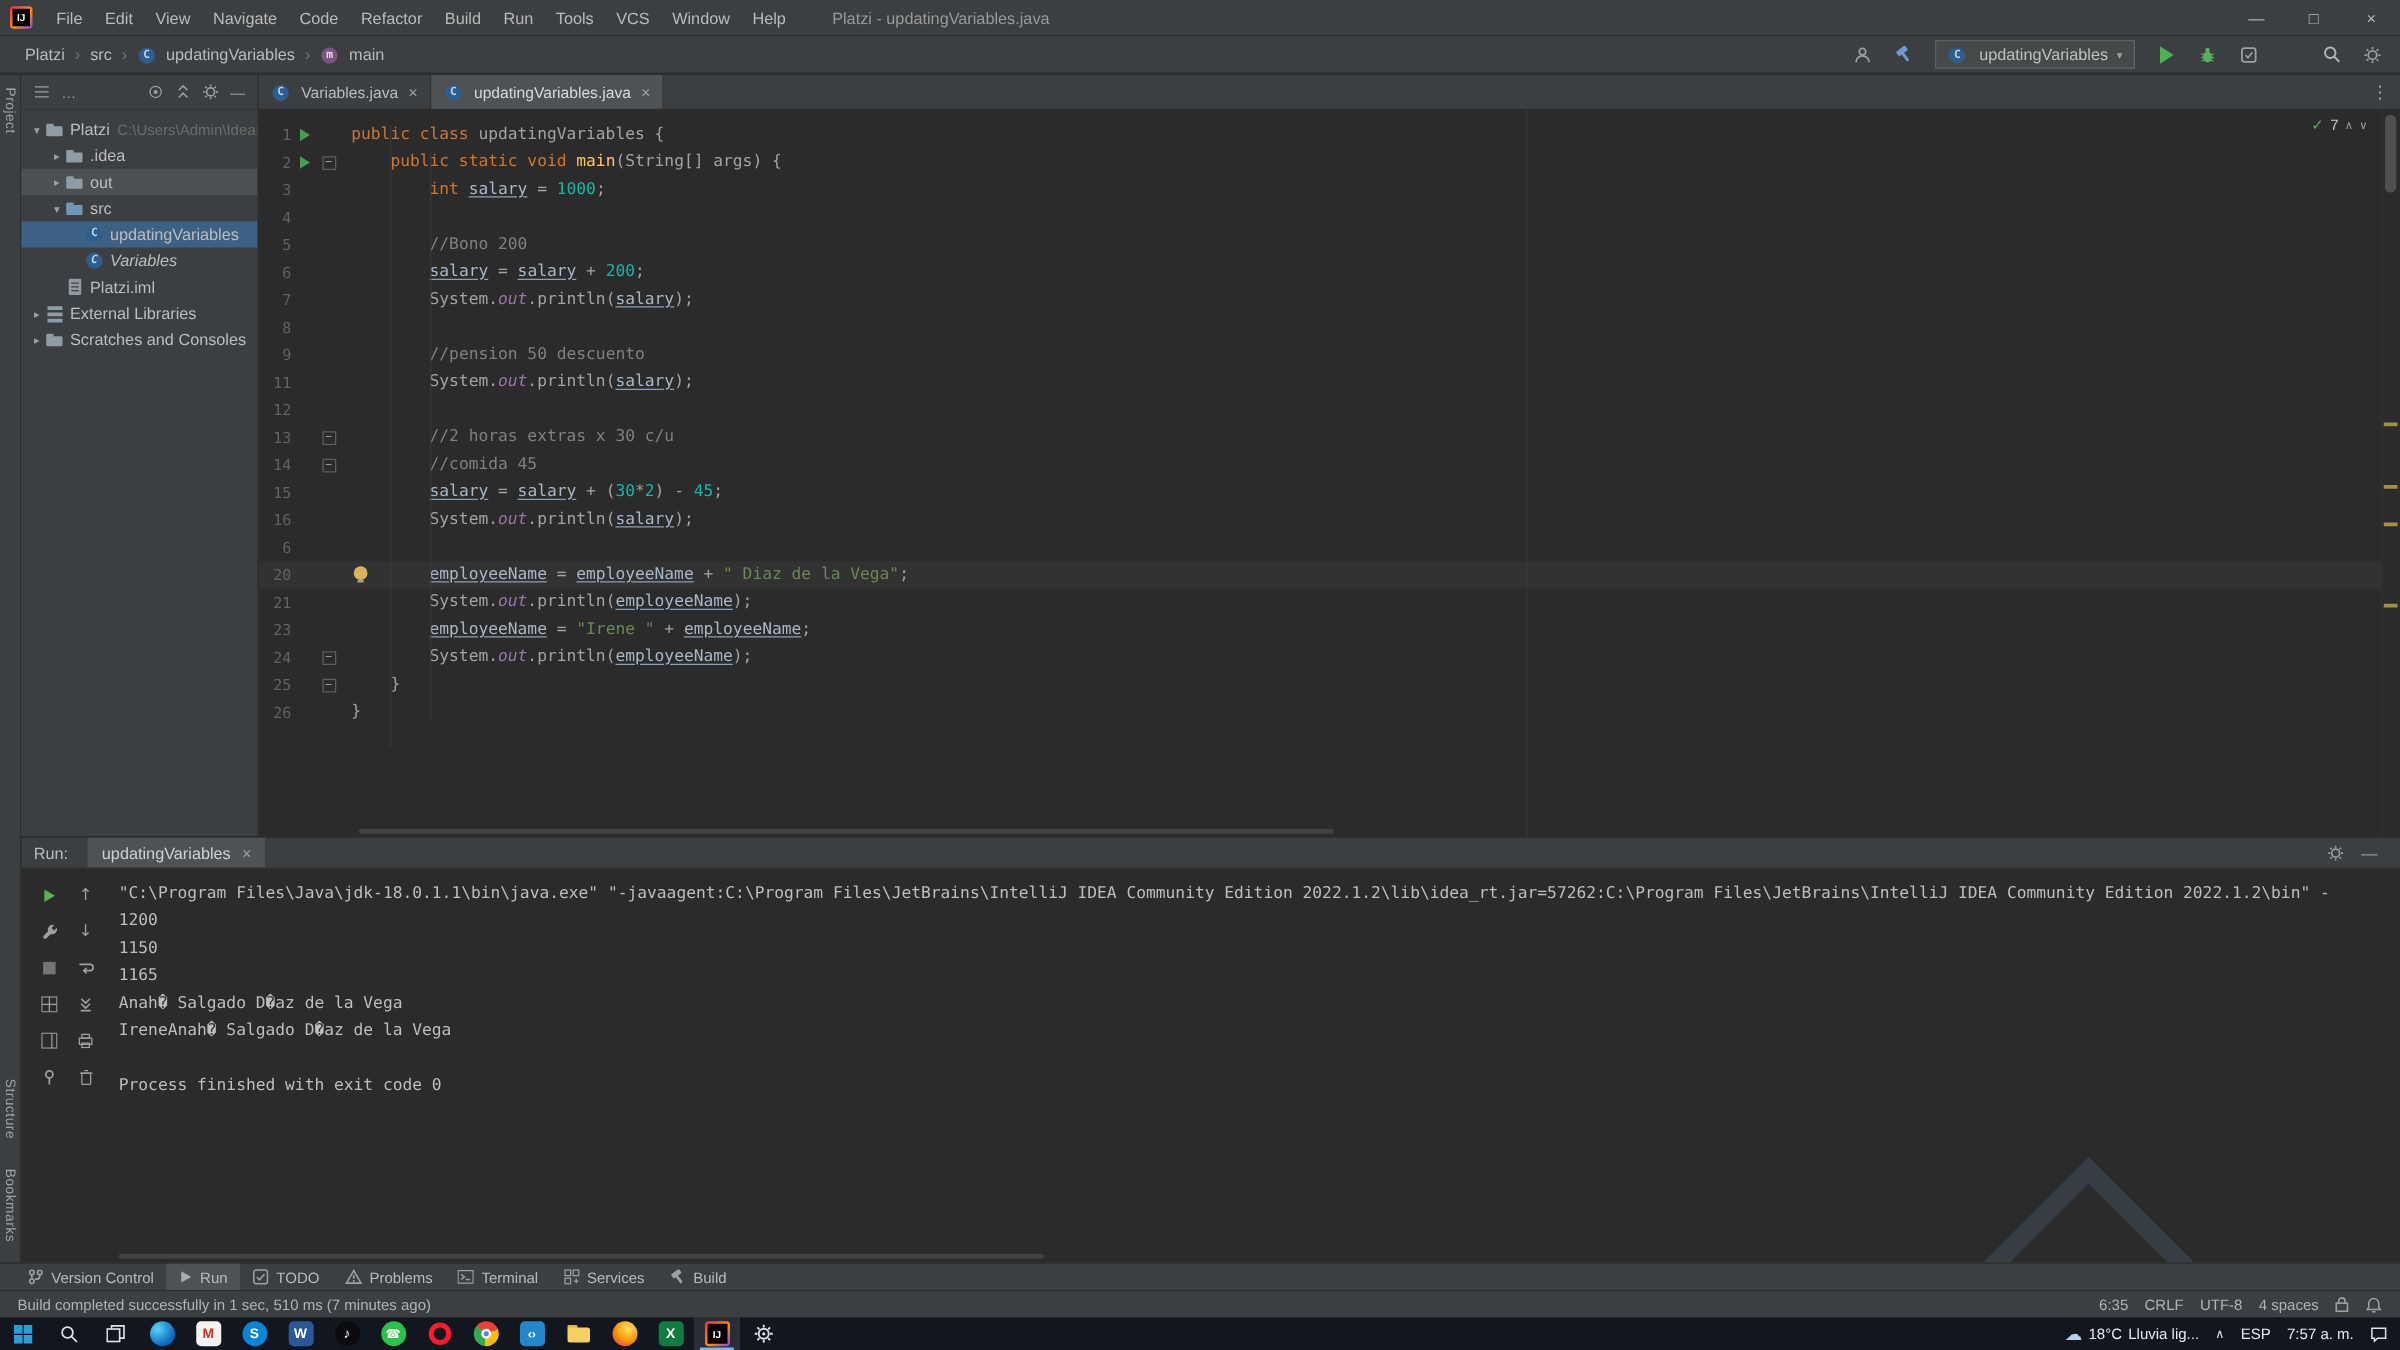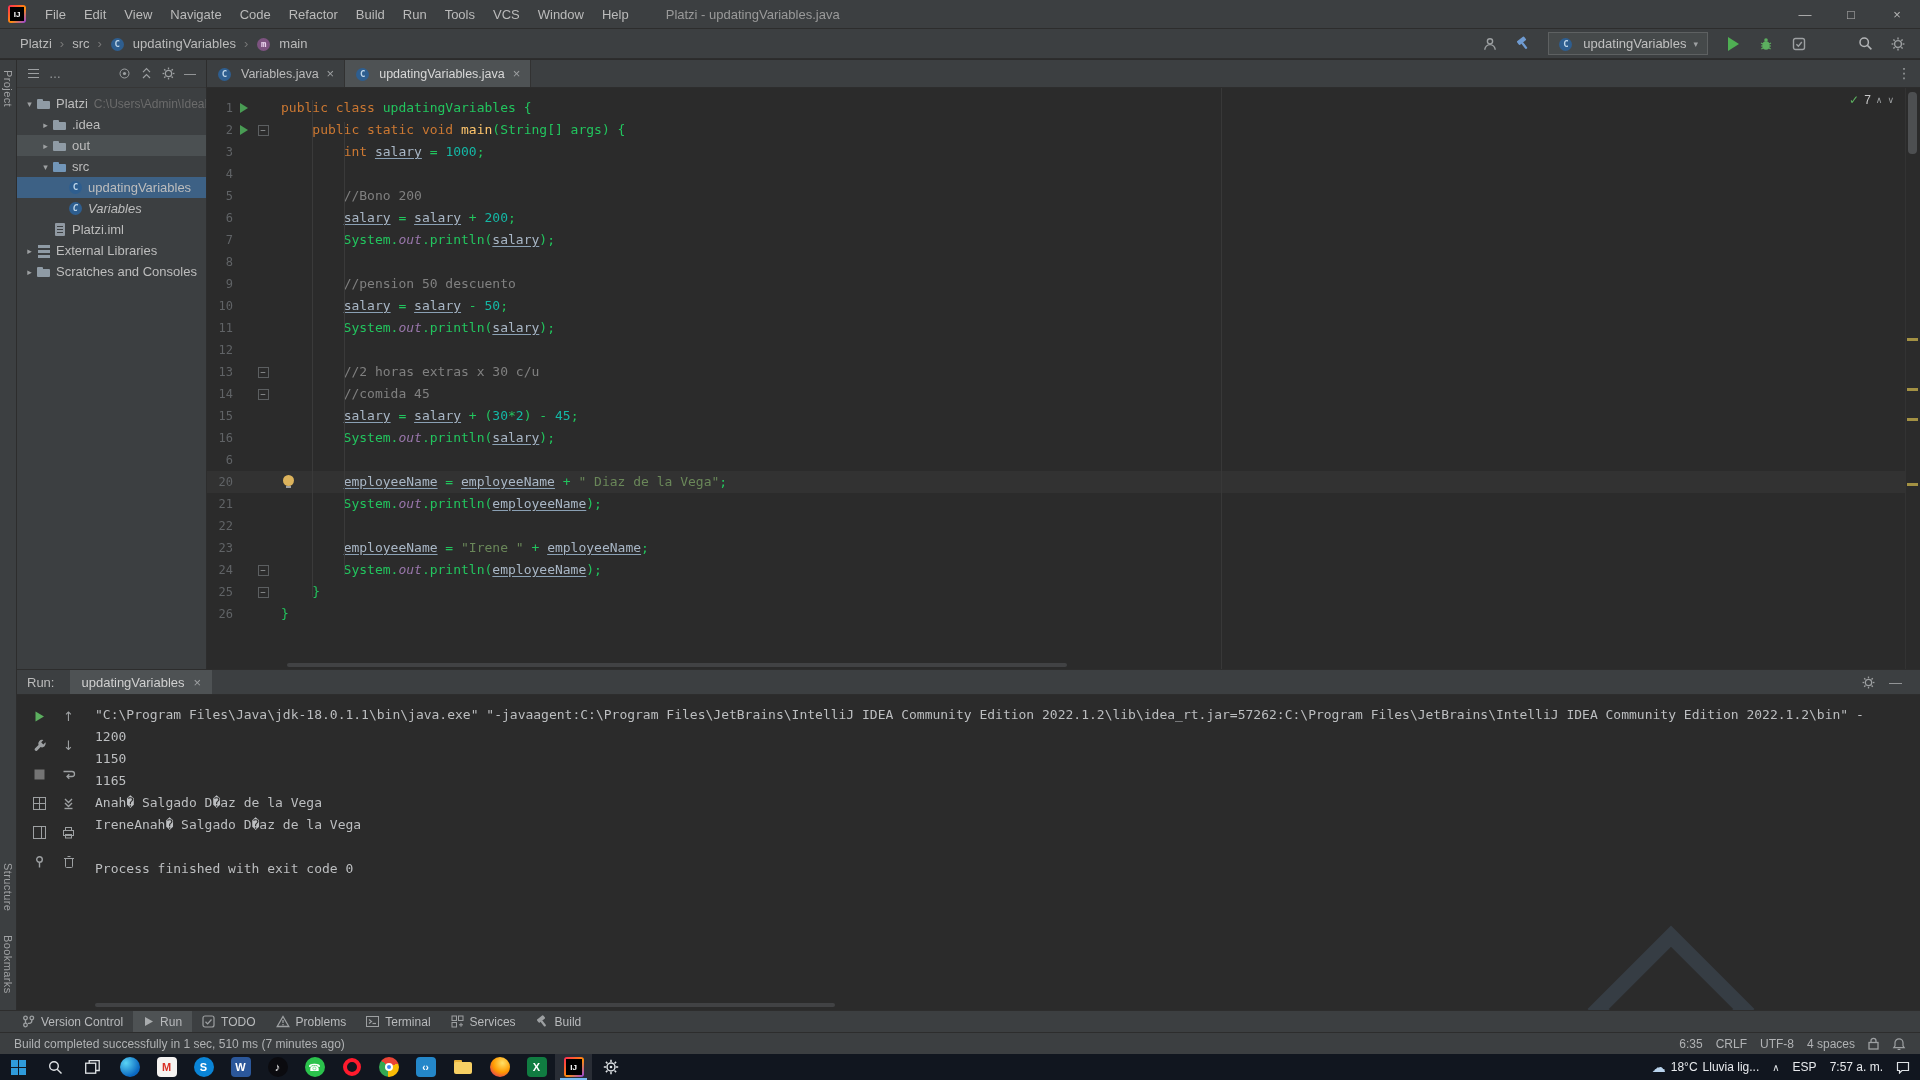--- a/index.html
+++ b/index.html
@@ -86,21 +86,21 @@
   .insp-check{color:#5caf5f}
   .insp-count{color:#c8c8c8}
   .insp-nav{color:#9da0a2;font-size:9px}
   .stripe{position:absolute;top:28px;right:0;width:15px;bottom:0;border-left:1px solid #333}
   .sb-thumb{position:absolute;top:4px;right:3px;width:9px;height:62px;background:#4d4f51;border-radius:4px}
   .stripe-tick{position:absolute;right:2px;width:11px;height:3px;background:#b8a348;opacity:.85}
   .ed-hscroll{position:absolute;left:80px;bottom:2px;width:780px;height:4px;background:#4d4f51;border-radius:2px;opacity:.65}
 
   
   .tk-kw{color:#cc7832}
-  .tk-pl{color:#22c55e}
+  .tk-pl{color:#a3a3a3}
   .tk-num{color:#14b8a6}
   .tk-str{color:#6a8759}
   .tk-com{color:#808080}
   .tk-field{color:#9876aa;font-style:italic}
   .tk-meth{color:#ffc66d}
   .tk-var{color:#a9b7c6;text-decoration:underline;text-underline-offset:2px;text-decoration-color:#8aa0b4}
 
   
   .run-panel{position:absolute;left:17px;right:0;bottom:0;height:341px;background:#2b2b2b;border-top:1px solid #2d2d2d;overflow:hidden}
   .run-header{height:25px;background:#3c3f41;border-bottom:1px solid #2d2d2d;display:flex;align-items:center;padding:0 10px 0 10px}
@@ -382,31 +382,29 @@
         <div>
             <div class="line"><span class="ln">1</span><span class="gslot"><span class="gplay"></span></span><span class="fslot"></span><span class="codetext"><span class="tk-kw">public class </span><span class="tk-pl">updatingVariables {</span></span></div>
             <div class="line"><span class="ln">2</span><span class="gslot"><span class="gplay"></span></span><span class="fslot"><span class="fbox">−</span></span><span class="codetext"><span class="tk-pl">    </span><span class="tk-kw">public static void </span><span class="tk-meth">main</span><span class="tk-pl">(String[] args) {</span></span></div>
             <div class="line"><span class="ln">3</span><span class="gslot"></span><span class="fslot"></span><span class="codetext"><span class="tk-pl">        </span><span class="tk-kw">int </span><span class="tk-var">salary</span><span class="tk-pl"> = </span><span class="tk-num">1000</span><span class="tk-pl">;</span></span></div>
             <div class="line"><span class="ln">4</span><span class="gslot"></span><span class="fslot"></span><span class="codetext"></span></div>
             <div class="line"><span class="ln">5</span><span class="gslot"></span><span class="fslot"></span><span class="codetext"><span class="tk-pl">        </span><span class="tk-com">//Bono 200</span></span></div>
             <div class="line"><span class="ln">6</span><span class="gslot"></span><span class="fslot"></span><span class="codetext"><span class="tk-pl">        </span><span class="tk-var">salary</span><span class="tk-pl"> = </span><span class="tk-var">salary</span><span class="tk-pl"> + </span><span class="tk-num">200</span><span class="tk-pl">;</span></span></div>
             <div class="line"><span class="ln">7</span><span class="gslot"></span><span class="fslot"></span><span class="codetext"><span class="tk-pl">        System.</span><span class="tk-field">out</span><span class="tk-pl">.println(</span><span class="tk-var">salary</span><span class="tk-pl">);</span></span></div>
             <div class="line"><span class="ln">8</span><span class="gslot"></span><span class="fslot"></span><span class="codetext"></span></div>
             <div class="line"><span class="ln">9</span><span class="gslot"></span><span class="fslot"></span><span class="codetext"><span class="tk-pl">        </span><span class="tk-com">//pension 50 descuento</span></span></div>
-            <div class="line"><span class="ln">10</span><span class="gslot"></span><span class="fslot"></span><span class="codetext"><span class="tk-pl">        </span><span class="tk-var">salary</span><span class="tk-pl"> = </span><span class="tk-var">salary</span><span class="tk-pl"> - </span><span class="tk-num">50</span><span class="tk-pl">;</span></span></div>
             <div class="line"><span class="ln">11</span><span class="gslot"></span><span class="fslot"></span><span class="codetext"><span class="tk-pl">        System.</span><span class="tk-field">out</span><span class="tk-pl">.println(</span><span class="tk-var">salary</span><span class="tk-pl">);</span></span></div>
             <div class="line"><span class="ln">12</span><span class="gslot"></span><span class="fslot"></span><span class="codetext"></span></div>
             <div class="line"><span class="ln">13</span><span class="gslot"></span><span class="fslot"><span class="fbox">−</span></span><span class="codetext"><span class="tk-pl">        </span><span class="tk-com">//2 horas extras x 30 c/u</span></span></div>
             <div class="line"><span class="ln">14</span><span class="gslot"></span><span class="fslot"><span class="fbox">−</span></span><span class="codetext"><span class="tk-pl">        </span><span class="tk-com">//comida 45</span></span></div>
             <div class="line"><span class="ln">15</span><span class="gslot"></span><span class="fslot"></span><span class="codetext"><span class="tk-pl">        </span><span class="tk-var">salary</span><span class="tk-pl"> = </span><span class="tk-var">salary</span><span class="tk-pl"> + (</span><span class="tk-num">30</span><span class="tk-pl">*</span><span class="tk-num">2</span><span class="tk-pl">) - </span><span class="tk-num">45</span><span class="tk-pl">;</span></span></div>
             <div class="line"><span class="ln">16</span><span class="gslot"></span><span class="fslot"></span><span class="codetext"><span class="tk-pl">        System.</span><span class="tk-field">out</span><span class="tk-pl">.println(</span><span class="tk-var">salary</span><span class="tk-pl">);</span></span></div>
             <div class="line"><span class="ln">6</span><span class="gslot"></span><span class="fslot"></span><span class="codetext"></span></div>
             <div class="line current"><span class="ln">20</span><span class="gslot"></span><span class="fslot"></span><span class="codetext"><span class="tk-pl">        </span><span class="tk-var">employeeName</span><span class="tk-pl"> = </span><span class="tk-var">employeeName</span><span class="tk-pl"> + </span><span class="tk-str">" Diaz de la Vega"</span><span class="tk-pl">;</span></span><span class="bulb"></span></div>
             <div class="line"><span class="ln">21</span><span class="gslot"></span><span class="fslot"></span><span class="codetext"><span class="tk-pl">        System.</span><span class="tk-field">out</span><span class="tk-pl">.println(</span><span class="tk-var">employeeName</span><span class="tk-pl">);</span></span></div>
-            <div class="line"><span class="ln">22</span><span class="gslot"></span><span class="fslot"></span><span class="codetext"></span></div>
             <div class="line"><span class="ln">23</span><span class="gslot"></span><span class="fslot"></span><span class="codetext"><span class="tk-pl">        </span><span class="tk-var">employeeName</span><span class="tk-pl"> = </span><span class="tk-str">"Irene "</span><span class="tk-pl"> + </span><span class="tk-var">employeeName</span><span class="tk-pl">;</span></span></div>
             <div class="line"><span class="ln">24</span><span class="gslot"></span><span class="fslot"><span class="fbox">−</span></span><span class="codetext"><span class="tk-pl">        System.</span><span class="tk-field">out</span><span class="tk-pl">.println(</span><span class="tk-var">employeeName</span><span class="tk-pl">);</span></span></div>
             <div class="line"><span class="ln">25</span><span class="gslot"></span><span class="fslot"><span class="fbox">−</span></span><span class="codetext"><span class="tk-pl">    }</span></span></div>
             <div class="line"><span class="ln">26</span><span class="gslot"></span><span class="fslot"></span><span class="codetext"><span class="tk-pl">}</span></span></div>
           </div>
       </div>
 
       <div class="iguide" style="left:105px;top:40px;height:497px"></div>
       <div class="iguide" style="left:137px;top:62px;height:453px"></div>
       <div class="vguide" style="left:1014px"></div>

